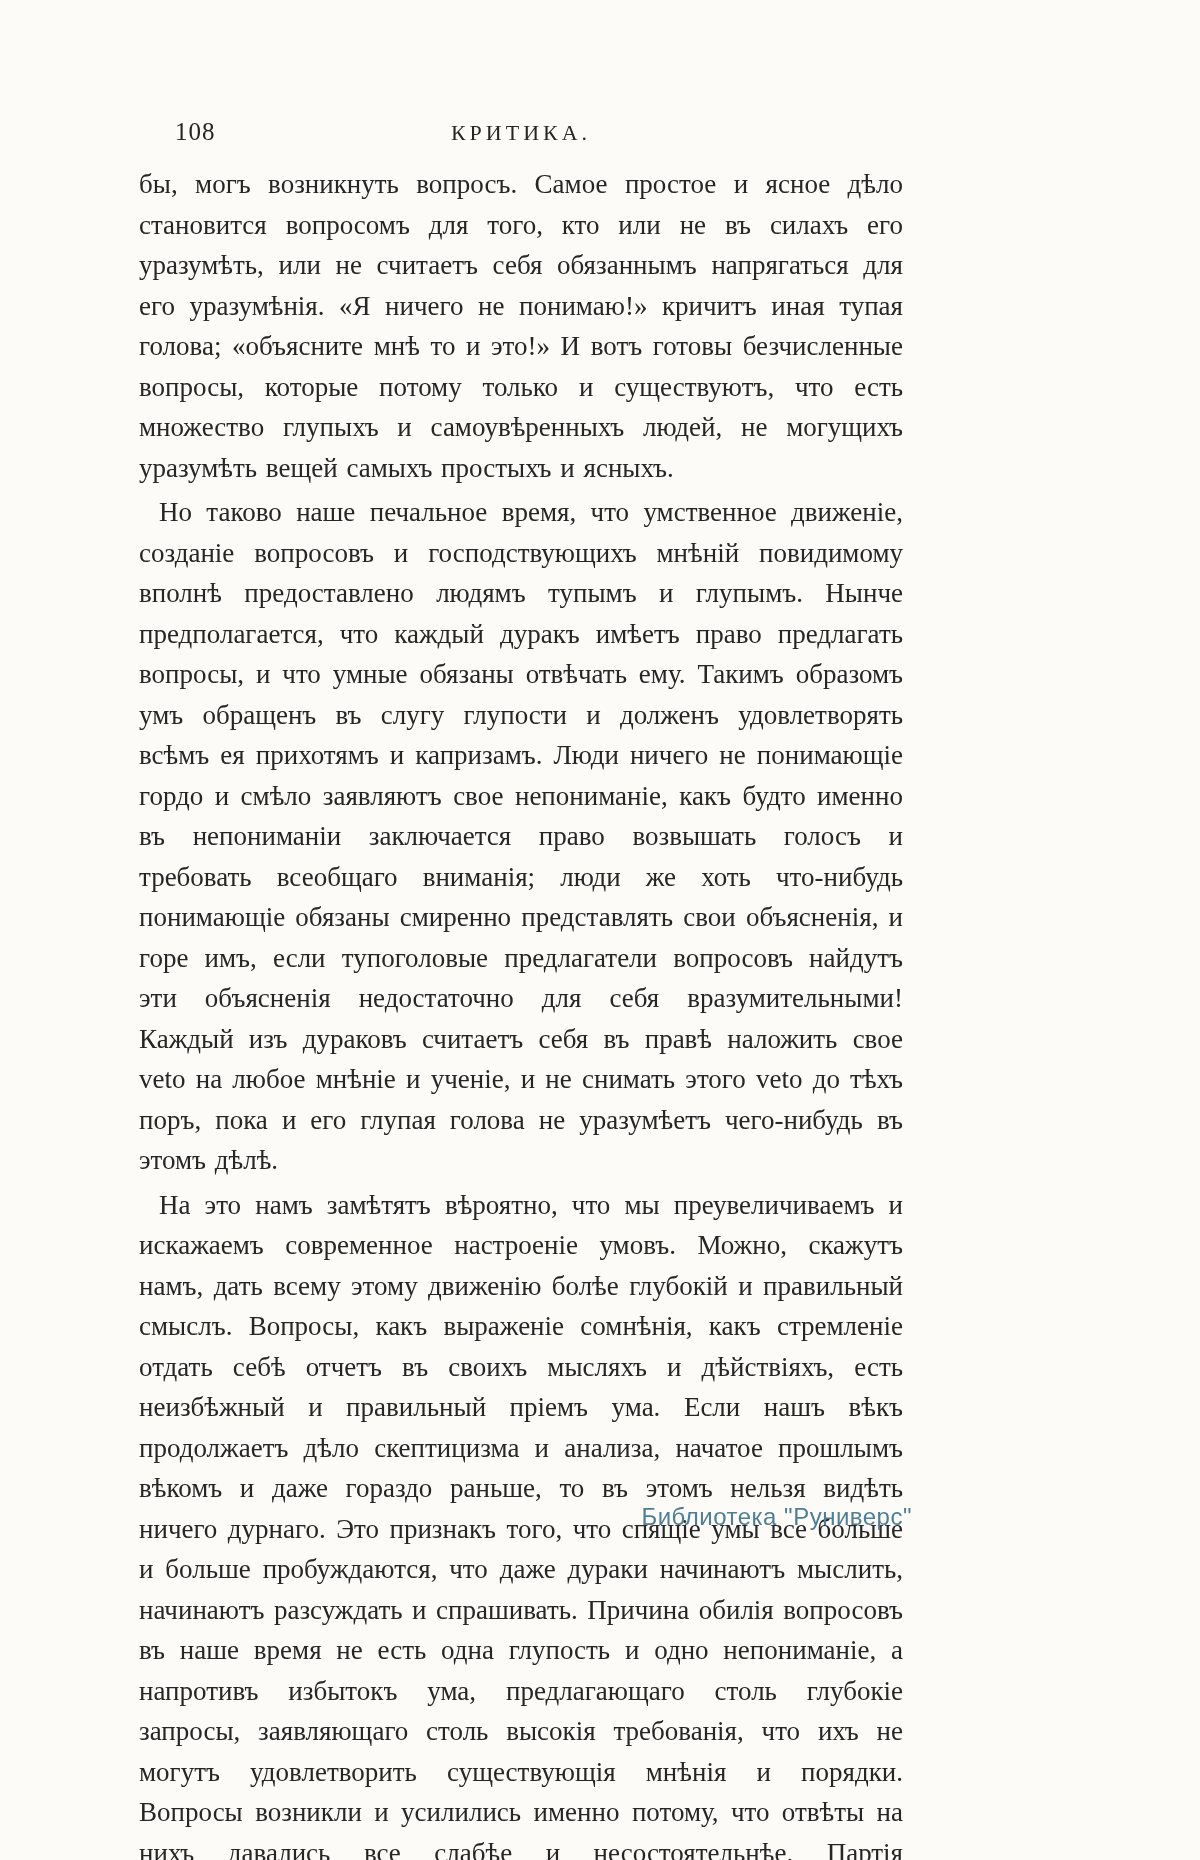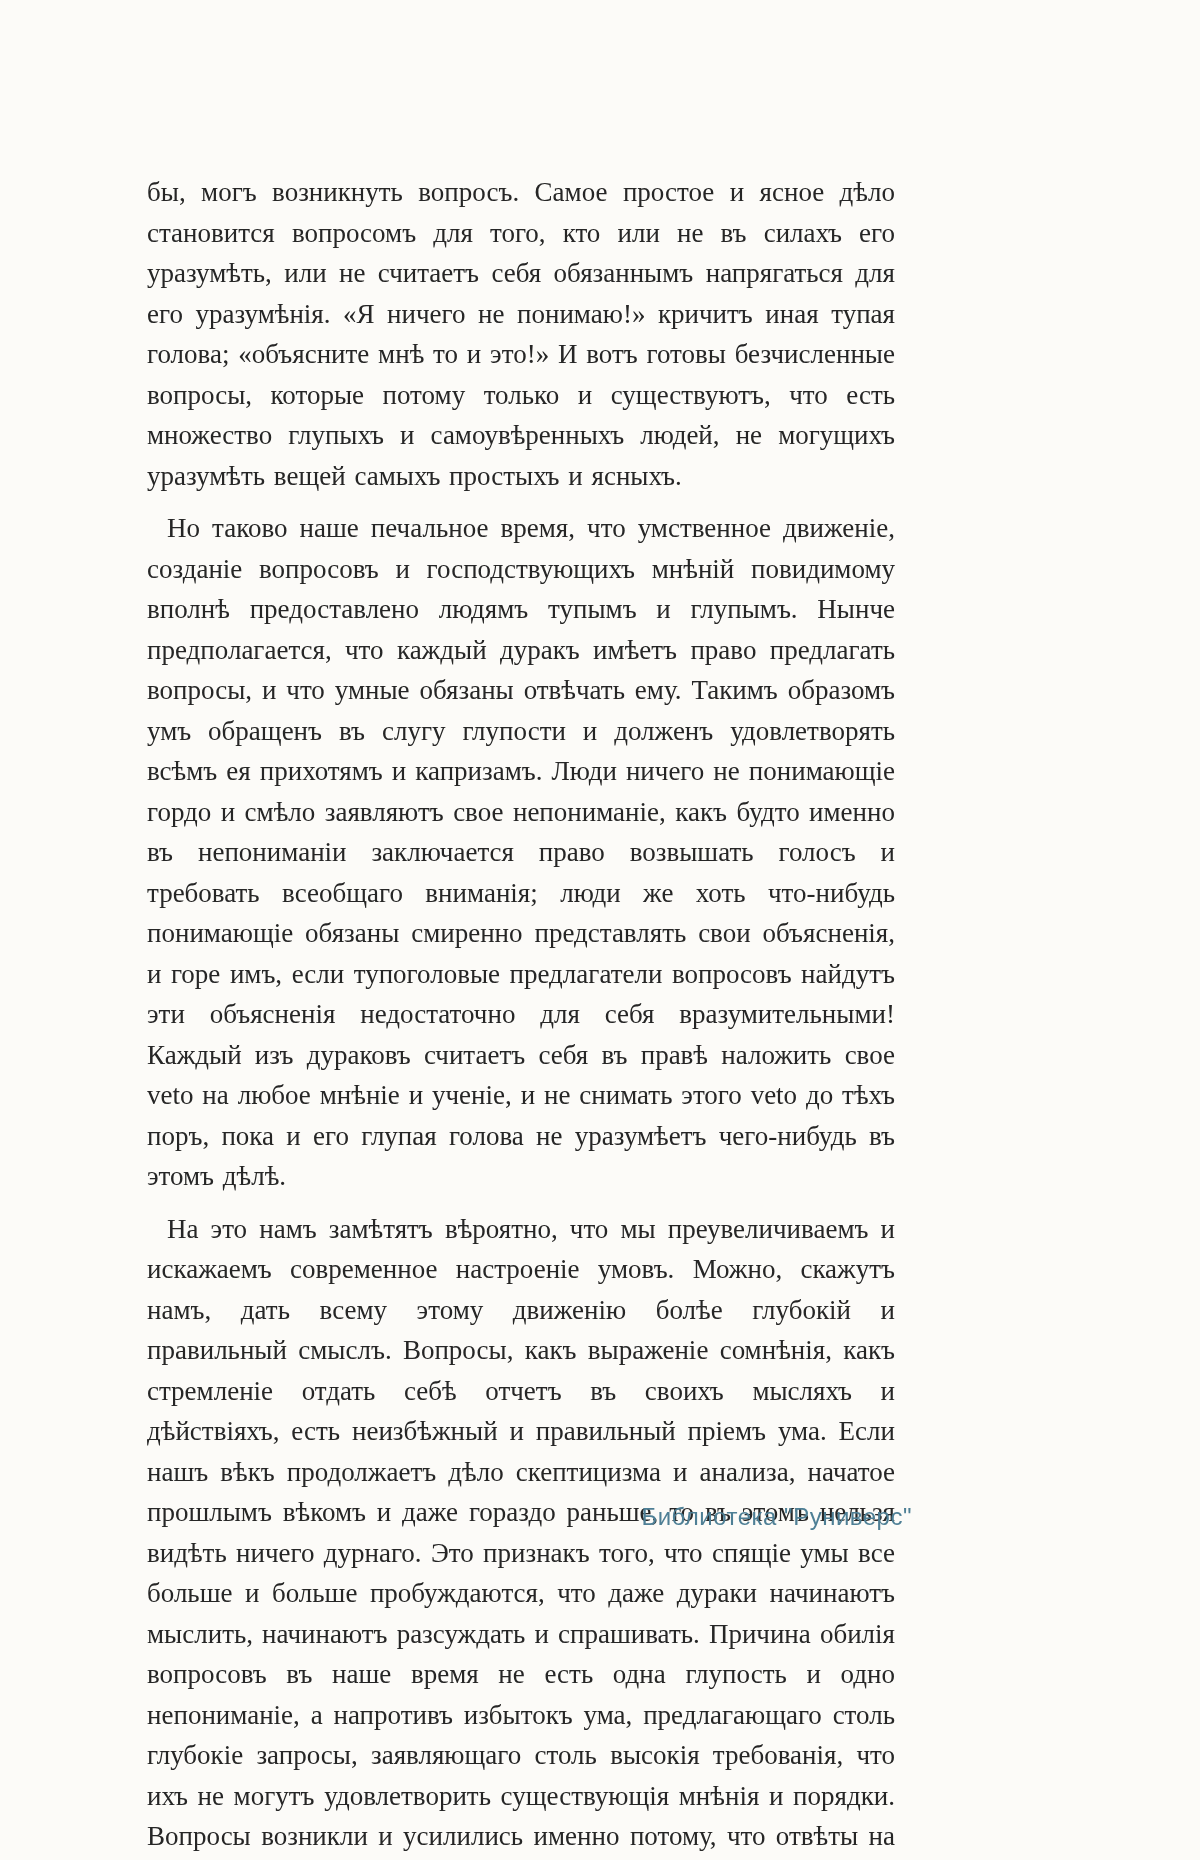--- a/index.html
+++ b/index.html
@@ -42,41 +42,45 @@
     top: 160px;
     left: 135px;
     width: 772px;
     font-size: 27px;
     line-height: 40.5px;
     text-align: justify;
     word-spacing: 2px;
     hyphens: auto;
   }
   .body-text p {
-    margin: 12px;
+    margin: 4px;
   }
   .body-text p.indented {
     text-indent: 20px;
     font-family: Liberation Serif, serif;
   }
   .watermark {
     position: absolute;
     top: 1503px;
     right: 288px;
     font-family: "Liberation Sans", "DejaVu Sans", sans-serif;
     font-size: 24px;
     color: #4e7f95;
     letter-spacing: 0.5px;
   }
 </style>
 </head>
 <body>
 
 <div class="page">
 
+  <div class="header">
+    <div class="page-number">108</div>
+    <div class="running-head">КРИТИКА.</div>
+  </div>
 
   <div class="body-text">
     <p>бы, могъ возникнуть вопросъ. Самое простое и ясное дѣло становится вопросомъ для того, кто или не въ силахъ его уразумѣть, или не считаетъ себя обязаннымъ напрягаться для его уразумѣнія. «Я ничего не понимаю!» кричитъ иная тупая голова; «объясните мнѣ то и это!» И вотъ готовы безчисленные вопросы, которые потому только и существуютъ, что есть множество глупыхъ и самоувѣренныхъ людей, не могущихъ уразумѣть вещей самыхъ простыхъ и ясныхъ.</p>
     <p class="indented">Но таково наше печальное время, что умственное движеніе, созданіе вопросовъ и господствующихъ мнѣній повидимому вполнѣ предоставлено людямъ тупымъ и глупымъ. Нынче предполагается, что каждый дуракъ имѣетъ право предлагать вопросы, и что умные обязаны отвѣчать ему. Такимъ образомъ умъ обращенъ въ слугу глупости и долженъ удовлетворять всѣмъ ея прихотямъ и капризамъ. Люди ничего не понимающіе гордо и смѣло заявляютъ свое непониманіе, какъ будто именно въ непониманіи заключается право возвышать голосъ и требовать всеобщаго вниманія; люди же хоть что-нибудь понимающіе обязаны смиренно представлять свои объясненія, и горе имъ, если тупоголовые предлагатели вопросовъ найдутъ эти объясненія недостаточно для себя вразумительными! Каждый изъ дураковъ считаетъ себя въ правѣ наложить свое veto на любое мнѣніе и ученіе, и не снимать этого veto до тѣхъ поръ, пока и его глупая голова не уразумѣетъ чего-нибудь въ этомъ дѣлѣ.</p>
     <p class="indented">На это намъ замѣтятъ вѣроятно, что мы преувеличиваемъ и искажаемъ современное настроеніе умовъ. Можно, скажутъ намъ, дать всему этому движенію болѣе глубокій и правильный смыслъ. Вопросы, какъ выраженіе сомнѣнія, какъ стремленіе отдать себѣ отчетъ въ своихъ мысляхъ и дѣйствіяхъ, есть неизбѣжный и правильный пріемъ ума. Если нашъ вѣкъ продолжаетъ дѣло скептицизма и анализа, начатое прошлымъ вѣкомъ и даже гораздо раньше, то въ этомъ нельзя видѣть ничего дурнаго. Это признакъ того, что спящіе умы все больше и больше пробуждаются, что даже дураки начинаютъ мыслить, начинаютъ разсуждать и спрашивать. Причина обилія вопросовъ въ наше время не есть одна глупость и одно непониманіе, а напротивъ избытокъ ума, предлагающаго столь глубокіе запросы, заявляющаго столь высокія требованія, что ихъ не могутъ удовлетворить существующія мнѣнія и порядки. Вопросы возникли и усилились именно потому, что отвѣты на нихъ давались все слабѣе и несостоятельнѣе. Партія вопрошающихъ</p>
   </div>
 
   <div class="watermark">Библиотека "Руниверс"</div>
 
 </div>

